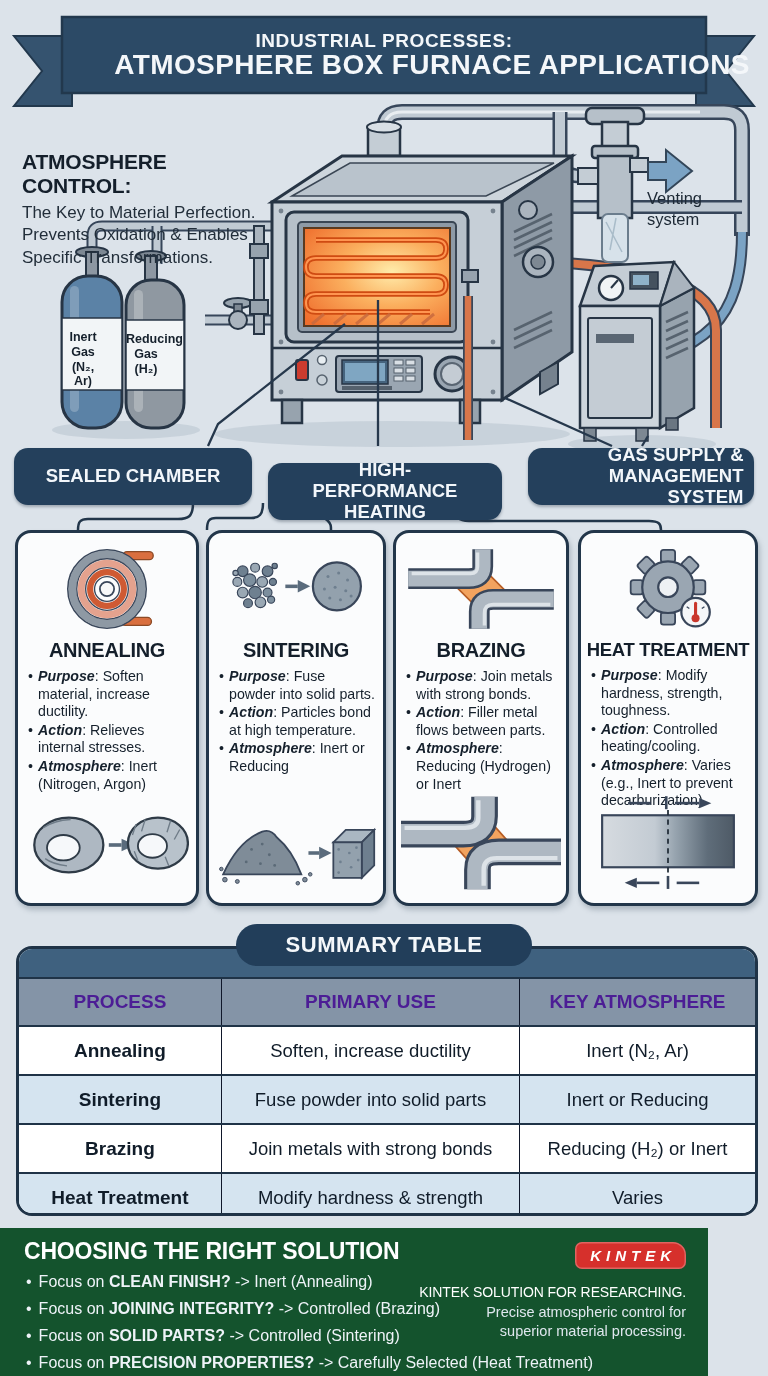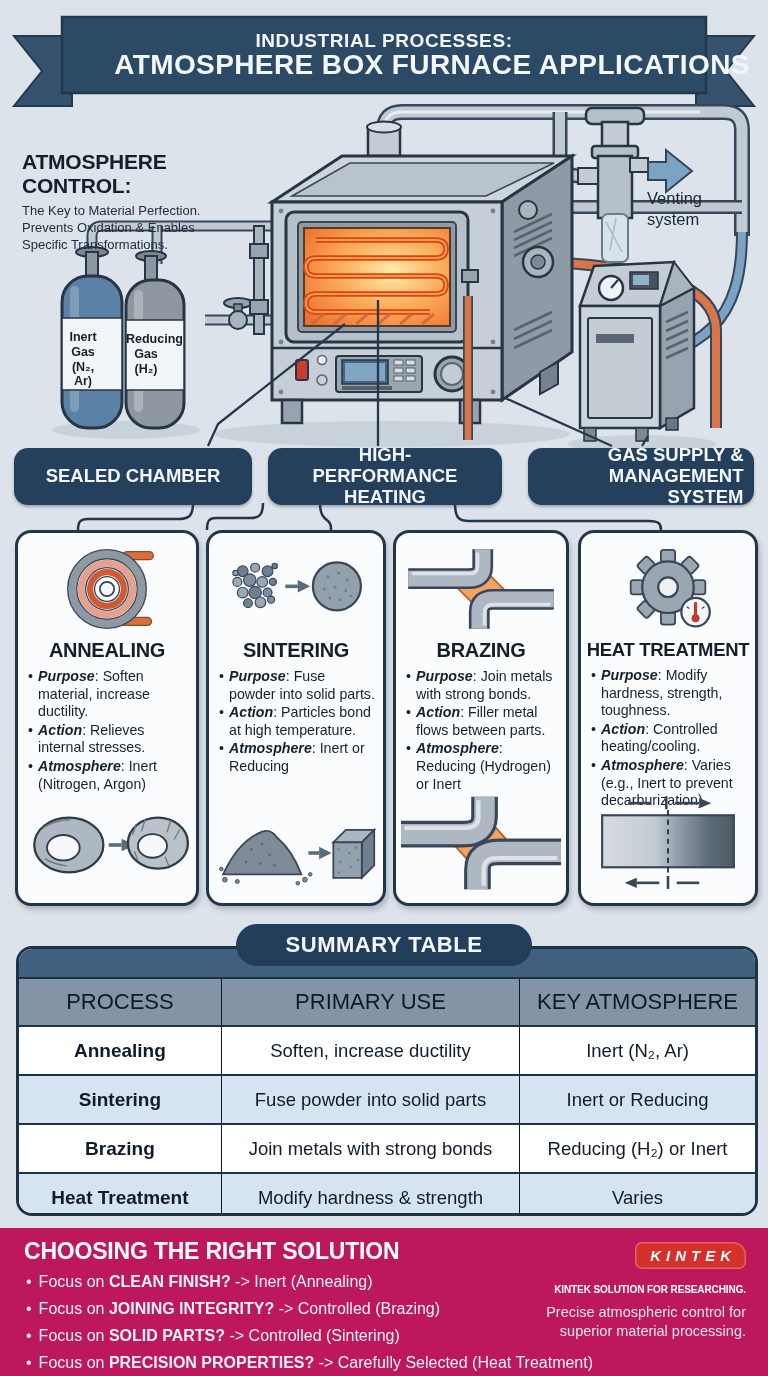--- a/index.html
+++ b/index.html
@@ -10,36 +10,36 @@
 
   
   .banner-svg{position:absolute;left:0;top:0;z-index:1;}
   .banner-line{position:absolute;left:64px;width:640px;text-align:center;color:#f4f7fa;z-index:2;}
   .banner-line1{top:30px;font-size:19px;font-weight:700;letter-spacing:.6px;}
   .banner-line2{top:49px;font-size:28px;font-weight:800;letter-spacing:.4px;padding-left:48px;}
 
   
   .intro{left:22px;top:150px;width:248px;z-index:3;}
   .intro h2{margin:0 0 4px 0;font-size:21px;font-weight:800;letter-spacing:-.2px;color:#141f2b;}
-  .intro div{font-size:13px;line-height:1.32;color:#222e3a;}
+  .intro div{font-size:17px;line-height:1.32;color:#222e3a;}
 
   
   .illo{position:absolute;left:0;top:93px;z-index:1;}
   .cyl-label{position:absolute;width:40px;text-align:center;font-size:12.5px;font-weight:700;
              line-height:1.18;color:#15202c;z-index:3;}
   .vent-label{position:absolute;left:647px;top:188px;width:80px;font-size:16.5px;line-height:1.25;
               color:#1d2935;z-index:3;}
 
   
   .pill{position:absolute;top:448px;height:57px;background:#24405c;border-radius:14px;
         display:flex;align-items:center;justify-content:center;text-align:center;
         color:#f2f6fa;font-weight:700;font-size:18.5px;line-height:1.12;z-index:2;
         box-shadow:0 2px 3px rgba(40,55,72,.35);}
   .pill-1{left:14px;width:238px;}
-  .pill-2{left:268px;width:234px;}
+  .pill-2{left:268px;width:234px;margin-top:15px;}
   .pill-3{left:528px;width:226px;}
   .pill span{display:block;padding:0 10px;}
 
   
   .card{position:absolute;top:530px;height:370px;background:#fbfcfd;border:3px solid #22364a;
         border-radius:16px;z-index:2;box-shadow:2px 4px 5px rgba(90,105,120,.35);}
   .card-1{left:15px;width:178px;}
   .card-2{left:206px;width:174px;}
   .card-3{left:393px;width:170px;}
   .card-4{left:578px;width:174px;}
@@ -54,42 +54,42 @@
 
   
   .summary-pill{position:absolute;left:236px;top:924px;width:296px;height:42px;background:#223e5a;
                 border-radius:21px;display:flex;align-items:center;justify-content:center;
                 color:#f4f7fa;font-size:22px;font-weight:800;letter-spacing:.5px;z-index:4;}
   .table-wrap{position:absolute;left:16px;top:946px;width:736px;height:264px;border:3px solid #1f3347;
               border-radius:16px;overflow:hidden;background:#fff;z-index:3;}
   .table-topbar{height:28px;background:#3f617f;}
   .t-row{display:flex;border-top:2.5px solid #1f3347;}
   .t-head{height:46px;background:#8494a7;}
-  .t-head .t-cell{color:#0f172a;font-weight:400;font-size:22px;}
+  .t-head .t-cell{color:#4c1d95;font-weight:700;font-size:19px;}
   .t-cell{display:flex;align-items:center;justify-content:center;text-align:center;
           font-size:18.5px;color:#101c29;border-left:1px solid #0f172a;height:100%;}
   .t-cell:first-child{border-left:none;}
   .c1{width:27.5%;} .c2{width:40.5%;} .c3{width:32%;}
   .t-body{height:47px;}
   .row-alt{background:#d5e4f0;}
   .t-body .c1{font-weight:700;font-size:19px;}
 
   
-  .footer{position:absolute;left:0;top:1228px;width:768px;height:148px;background:#be185d;z-index:3;color:#fff;}
+  .footer{position:absolute;left:0;top:1228px;width:668px;height:148px;background:#14532d;z-index:3;color:#fff;padding-left:40px;}
   .footer-title{position:absolute;left:24px;top:10px;font-size:23px;font-weight:800;letter-spacing:-.2px;}
   .f-bullets{position:absolute;left:26px;top:46px;}
   .f-bullet{font-size:16px;line-height:1.0;margin-bottom:11px;color:#eef3f8;}
   .f-bullet .dot{margin-right:7px;}
   .f-bullet b{font-weight:800;}
   .kintek-logo{position:absolute;right:22px;top:14px;background:#d6302c;color:#fff;
                font-size:15px;font-weight:800;font-style:italic;letter-spacing:5px;
                padding:5px 10px 5px 15px;border-radius:7px 13px 7px 7px;
                box-shadow:inset 0 0 0 1.5px rgba(255,255,255,.25);}
   .brand-headline{position:absolute;right:22px;top:56px;width:280px;text-align:right;
-                  font-size:10px;font-weight:700;letter-spacing:-.1px;}
+                  font-size:14px;font-weight:400;letter-spacing:-.1px;}
   .brand-lines{position:absolute;right:22px;top:75px;width:280px;text-align:right;
                font-size:14.5px;line-height:1.32;color:#dfe7ee;}
 </style>
 </head>
 <body>
 
 <div class="canvas">
 
   <svg class="banner-svg" width="768" height="116" viewBox="0 0 768 116">
     <polygon points="14,36 72,36 72,106 14,106 42,71" fill="#35536f" stroke="#22384d" stroke-width="2"></polygon>

